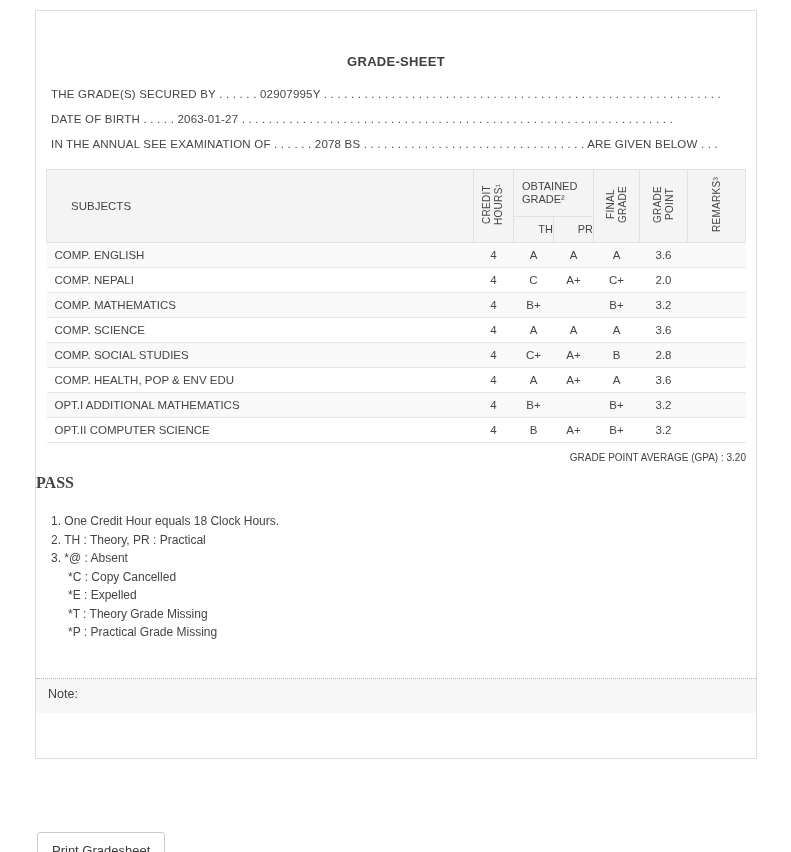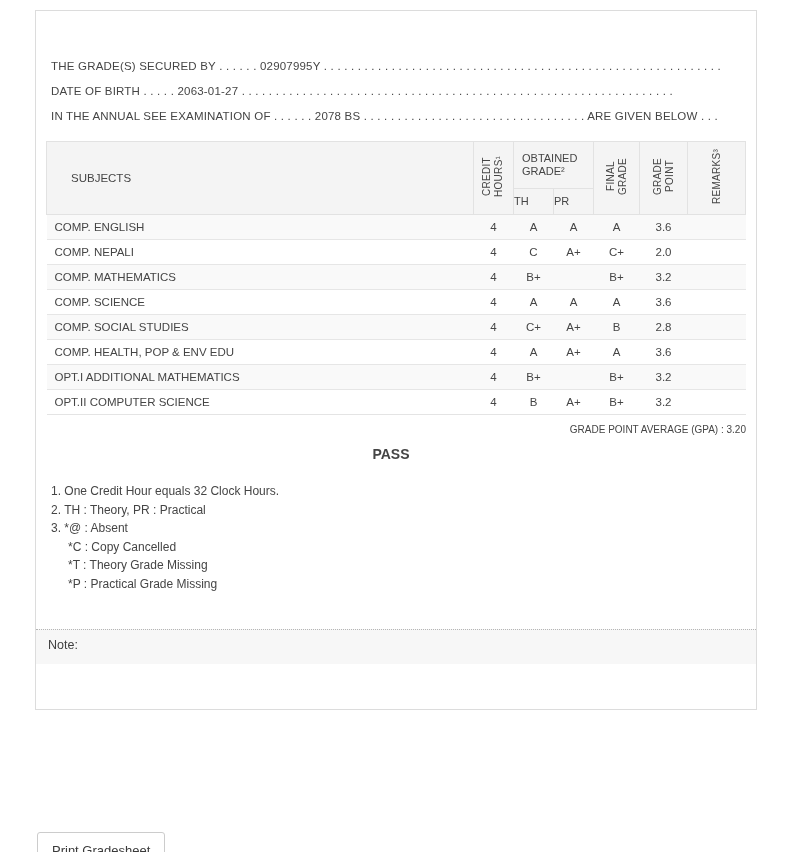--- a/index.html
+++ b/index.html
@@ -76,42 +76,43 @@
   .vert {
     display: inline-block;
     writing-mode: vertical-rl;
     transform: rotate(180deg);
     font-size: 10px;
     line-height: 12px;
     height: 62px;
     letter-spacing: 0.3px;
   }
   .h-obt { text-align: left; font-size: 11px; line-height: 13px; padding: 5px 8px; }
-  .h-sub { text-align: left; font-size: 11px; padding: 4px 0; }
+  .h-sub { text-align: right; font-size: 11px; padding: 4px 0; }
   tbody td {
     border-top: 1px solid #e6e6e6;
     font-size: 11.5px;
     padding: 6px 4px;
     text-align: center;
     color: #454545;
   }
   tbody td.subj { text-align: left; padding-left: 8px; }
   tbody tr:nth-child(odd) { background: #f9f9f9; }
   .gpa-line {
     text-align: right;
     padding-right: 10px;
     margin-top: 9px;
     font-size: 10px;
   }
   .result-line {
-    text-align: center;
+    text-align: left;
     padding-right: 10px;
     margin-top: 11px;
-    font-size: 14px;
+    font-size: 16px;
     font-weight: bold;
+    font-family: Liberation Serif, serif;
   }
   .footnotes {
     padding: 0 15px;
     margin-top: 20px;
     font-size: 12px;
   }
   .fn { line-height: 18.5px; }
   .fn.indent { padding-left: 17px; }
   .note-section {
     margin-top: 36px;
@@ -136,20 +137,21 @@
     cursor: pointer;
     margin-top: 28px;
   }
 </style>
 </head>
 <body>
 
 <div class="page">
   <div class="panel">
 
+    <div class="subtitle">GRADE-SHEET</div>
 
     <div class="info">
       <div class="info-line">
         <span>THE GRADE(S) SECURED BY</span>
         <span>. . . . . .</span>
         <span>02907995Y</span>
         <span>. . . . . . . . . . . . . . . . . . . . . . . . . . . . . . . . . . . . . . . . . . . . . . . . . . . . . . . . . . .</span>
         <span></span>
       </div>
       <div class="info-line">
@@ -267,24 +269,25 @@
             <td></td>
           </tr>
         </tbody>
       </table>
     </div>
 
     <div class="gpa-line">GRADE POINT AVERAGE (GPA) : 3.20</div>
     <div class="result-line">PASS</div>
 
     <div class="footnotes">
-      <div class="fn">1. One Credit Hour equals 32 Clock Hours.</div>
+      <div class="fn">1. One Credit Hour equals 18 Clock Hours.</div>
       <div class="fn">2. TH : Theory, PR : Practical</div>
       <div class="fn">3. *@ : Absent</div>
       <div class="fn indent">*C : Copy Cancelled</div>
+      <div class="fn indent">*E : Expelled</div>
       <div class="fn indent">*T : Theory Grade Missing</div>
       <div class="fn indent">*P : Practical Grade Missing</div>
     </div>
 
     <div class="note-section">
       <div class="note-label">Note:</div>
     </div>
 
   </div>
 

